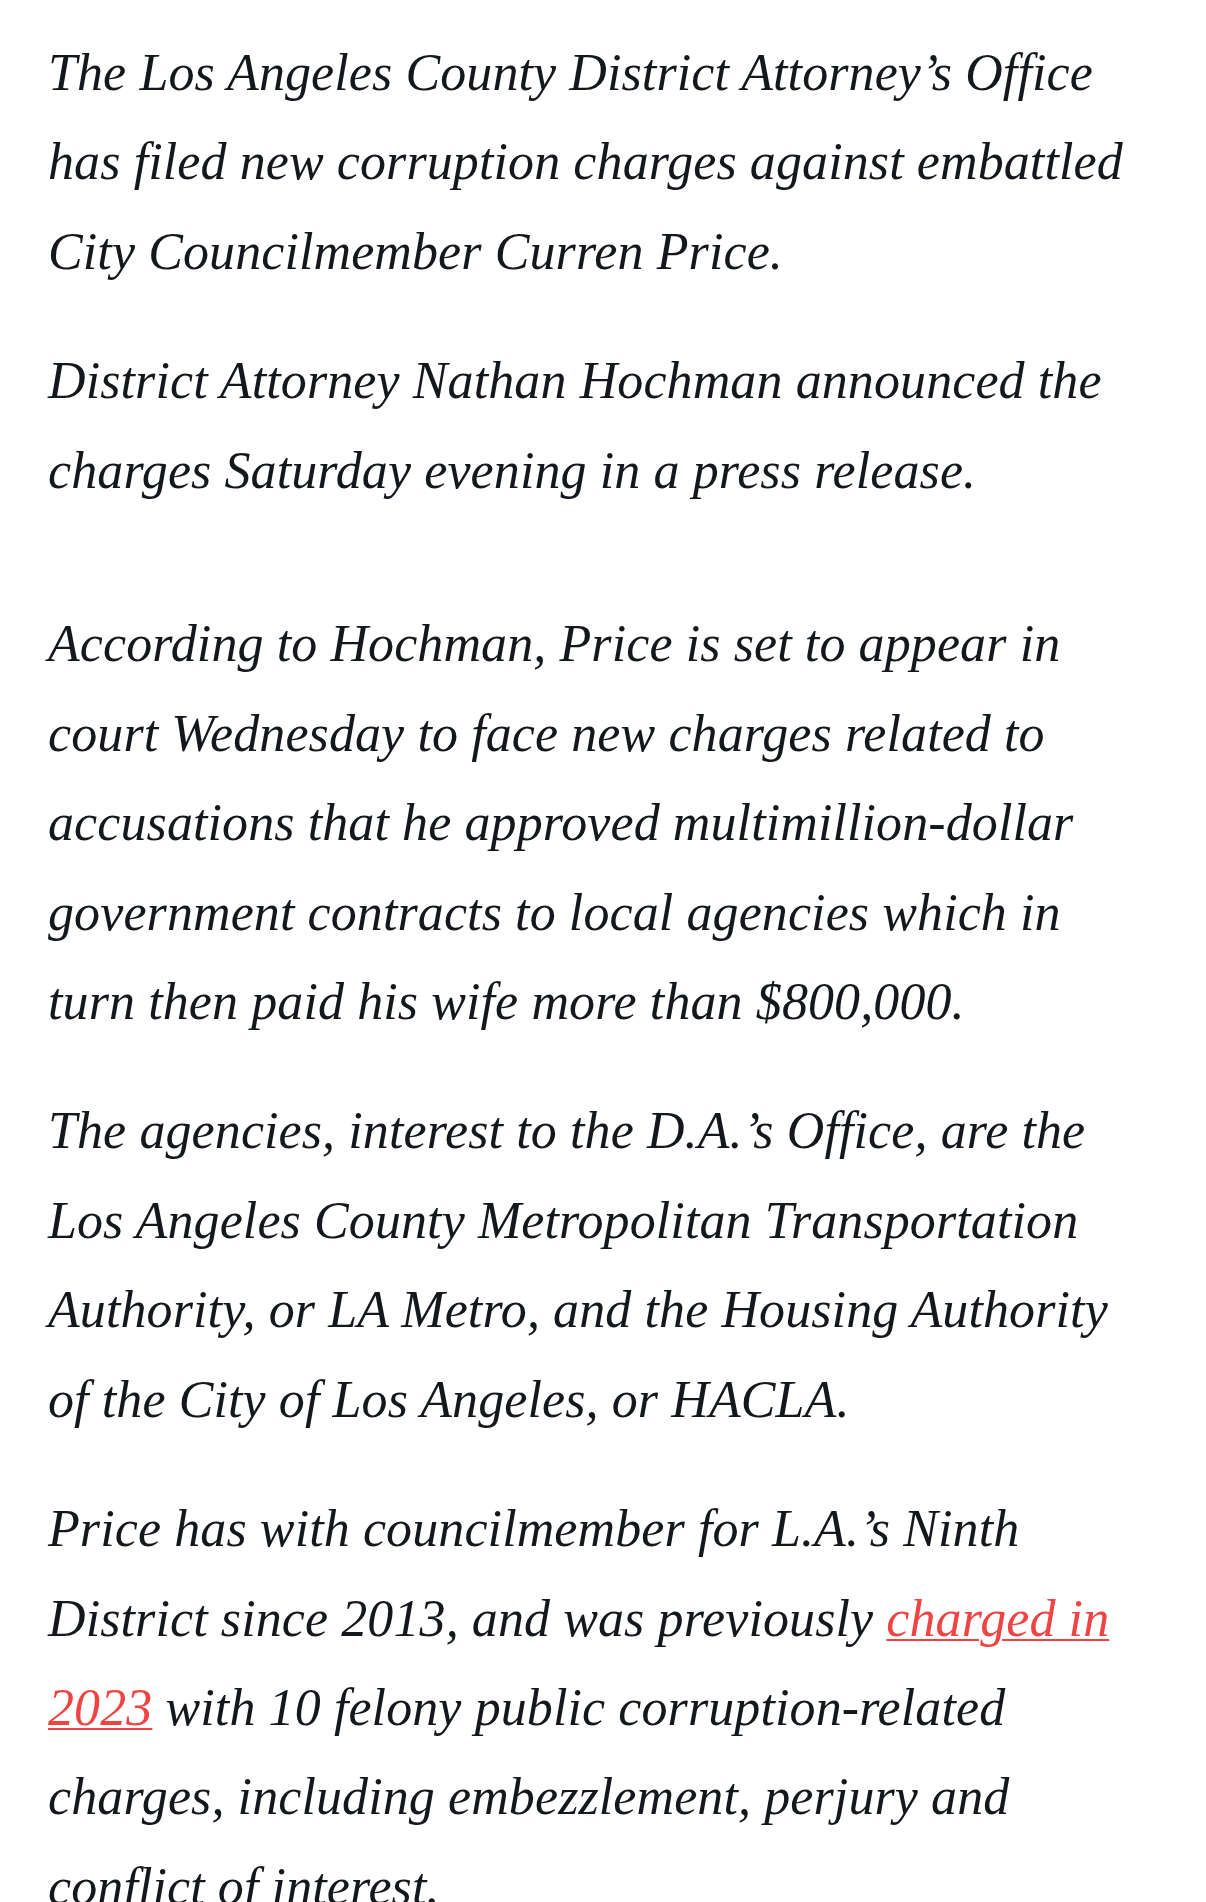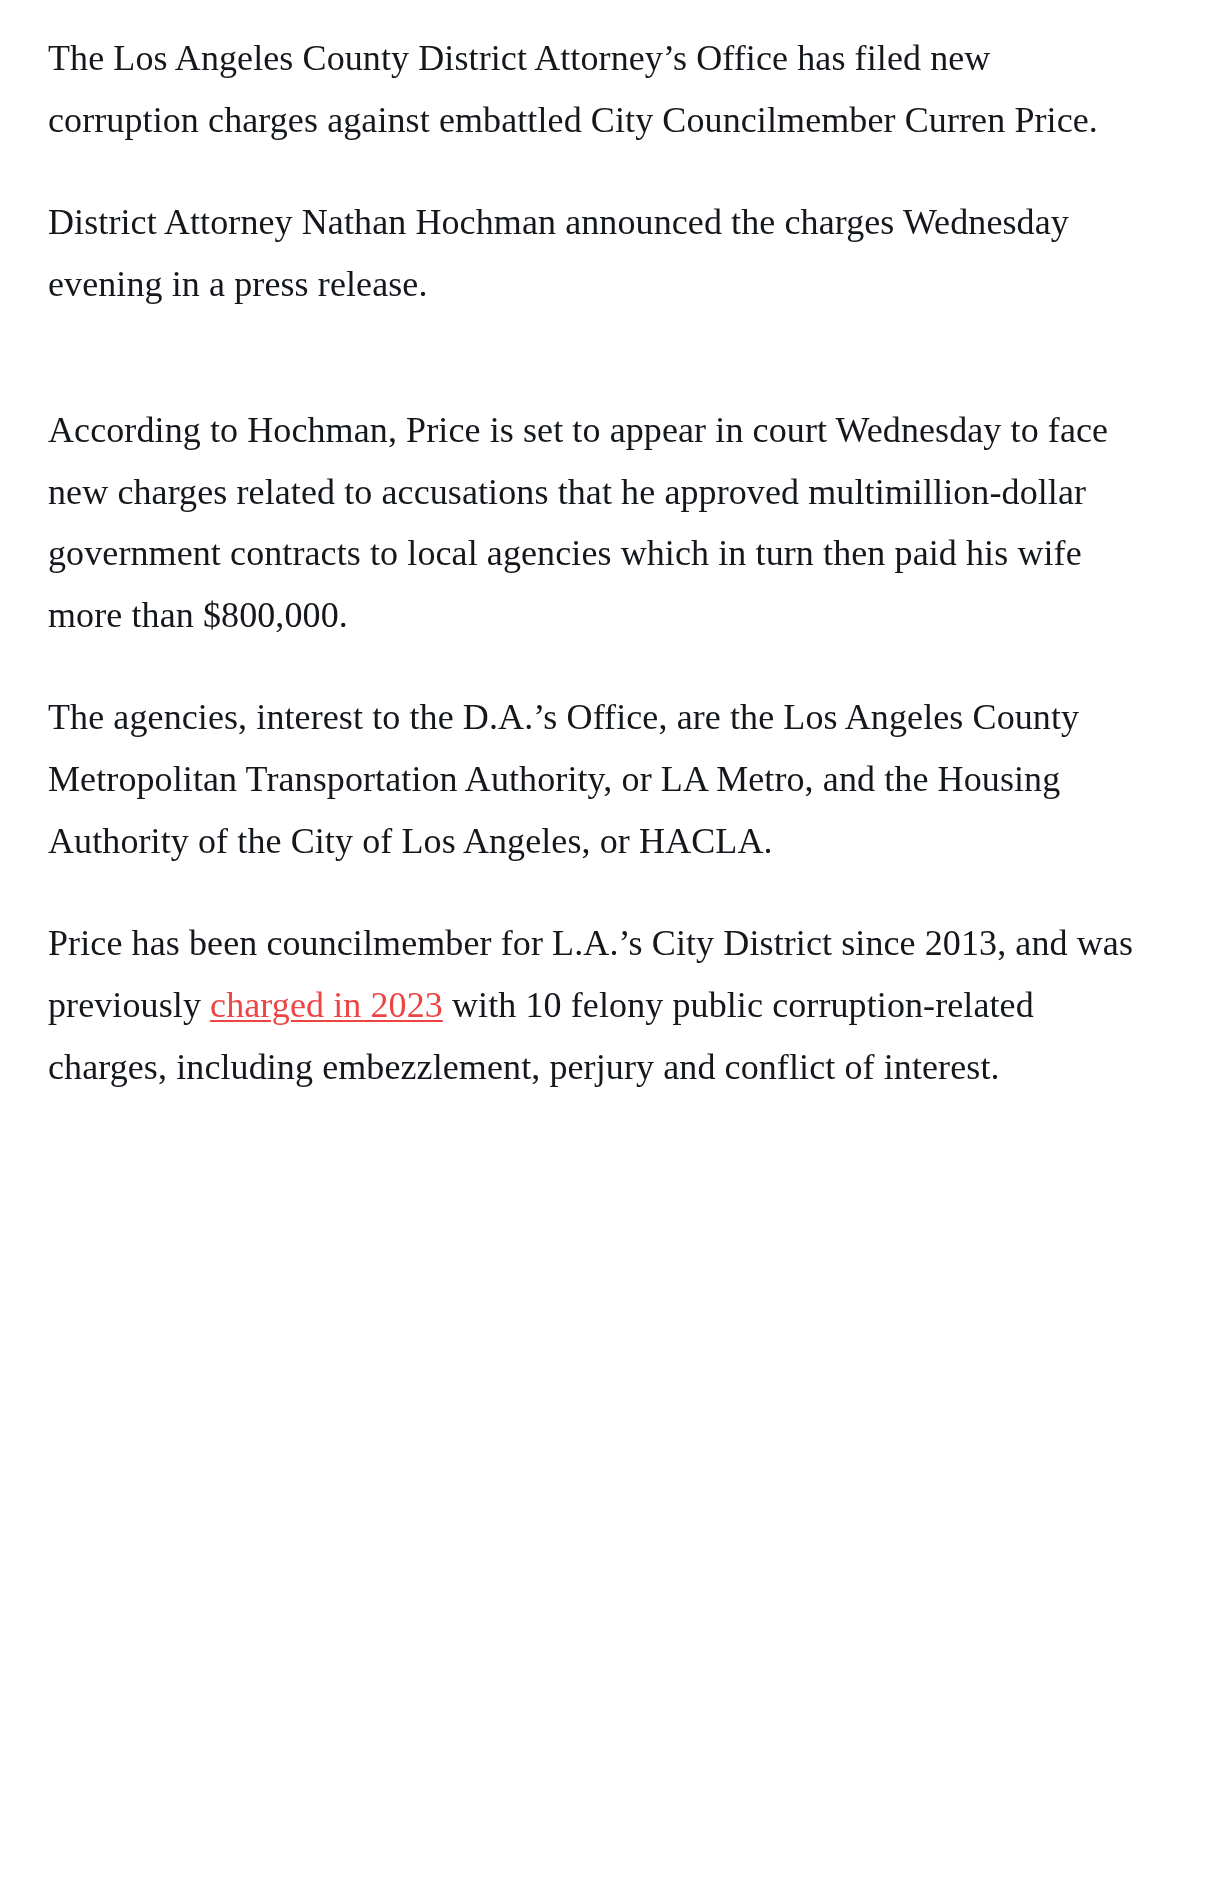--- a/index.html
+++ b/index.html
@@ -13,45 +13,46 @@
     font-family: "Liberation Serif", "DejaVu Serif", serif;
     color: #111111;
     -webkit-font-smoothing: antialiased;
   }
   .article {
     padding: 28px 60px 0 48px;
     box-sizing: border-box;
     width: 1206px;
   }
   .para {
-    font-size: 36px;
+    font-size: 52px;
     line-height: 1.72;
     margin: 0 0 40px 0;
     color: #14181c;
     letter-spacing: 0.1px;
     max-width: 1110px;
+    font-style: italic;
   }
   .para.gap-after {
     margin-bottom: 84px;
   }
   .para a {
     color: #ef4444;
     text-decoration: underline;
     text-underline-offset: 3px;
     text-decoration-thickness: 2px;
   }
 </style>
 </head>
 <body>
 
 <div class="article">
 
   <p class="para">The Los Angeles County District Attorney’s Office has filed new corruption charges against embattled City Councilmember Curren Price.</p>
 
-  <p class="para gap-after">District Attorney Nathan Hochman announced the charges Wednesday evening in a press release.</p>
+  <p class="para gap-after">District Attorney Nathan Hochman announced the charges Saturday evening in a press release.</p>
 
   <p class="para">According to Hochman, Price is set to appear in court Wednesday to face new charges related to accusations that he approved multimillion-dollar government contracts to local agencies which in turn then paid his wife more than $800,000.</p>
 
   <p class="para">The agencies, interest to the D.A.’s Office, are the Los Angeles County Metropolitan Transportation Authority, or LA Metro, and the Housing Authority of the City of Los Angeles, or HACLA.</p>
 
-  <p class="para"><span>Price has been councilmember for L.A.’s City District since 2013, and was previously </span><a href="#">charged in 2023</a><span> with 10 felony public corruption-related charges, including embezzlement, perjury and conflict of interest.</span></p>
+  <p class="para"><span>Price has with councilmember for L.A.’s Ninth District since 2013, and was previously </span><a href="#">charged in 2023</a><span> with 10 felony public corruption-related charges, including embezzlement, perjury and conflict of interest.</span></p>
 
 </div>
 
 </body></html>

